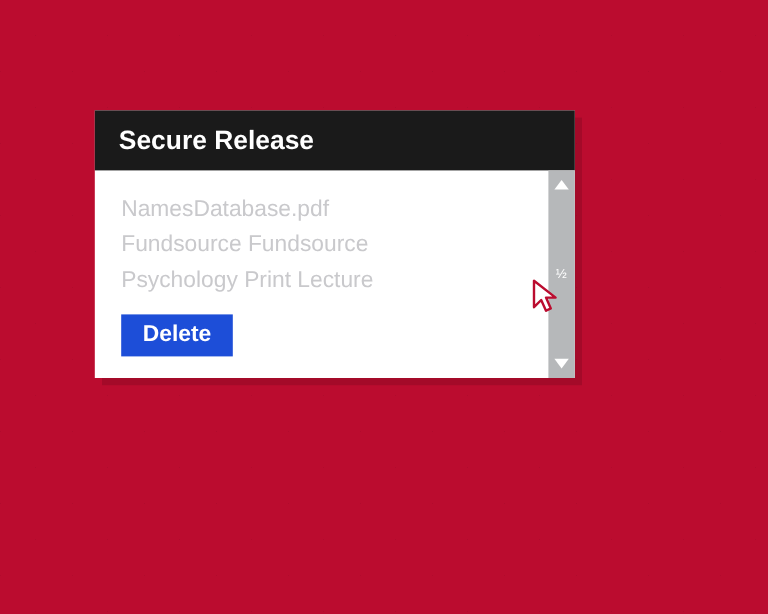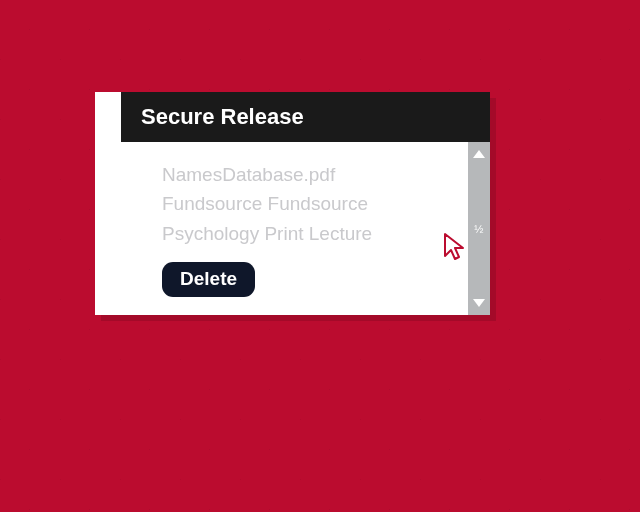--- a/index.html
+++ b/index.html
@@ -24,40 +24,38 @@
     background-image:
       linear-gradient(45deg, rgba(0,0,0,0.05) 1px, transparent 1px),
       linear-gradient(-45deg, rgba(0,0,0,0.05) 1px, transparent 1px);
     background-size: 60px 60px;
     background-position: 0 0, 30px 30px;
     pointer-events: none;
   }
 
   .window {
     position: absolute;
-    left: 95px;
+    left: 79px;
     top: 92px;
-    width: 369px;
+    width: 400px;
     background: #fff;
     box-shadow: 6px 6px 0 rgba(0,0,0,0.12);
-    padding-left: 26px;
   }
 
   .titlebar {
     background: #1a1a1a;
     color: #fff;
     font-weight: 700;
     font-size: 22px;
     padding: 12px 20px 12px 20px;
   }
 
   .body {
     display: flex;
     align-items: stretch;
-    margin-left: 19px;
   }
 
   .list-area {
     flex: 1;
     padding: 18px 16px 18px 22px;
   }
 
   .file-item {
     font-size: 19px;
     line-height: 1.55;
@@ -80,21 +78,21 @@
   .btn {
     border: none;
     padding: 6px 18px 7px 18px;
     font-size: 19px;
     font-weight: 700;
     color: #fff;
     cursor: pointer;
     font-family: inherit;
   }
   .btn-primary { background: #bb0c2f; }
-  .btn-secondary { background: #0f172a; border-radius: 11px; }
+  .btn-secondary { background: #1d4ed8; }
 
   .scrollbar {
     width: 22px;
     background: #b6b8ba;
     display: flex;
     flex-direction: column;
     align-items: center;
     justify-content: space-between;
     color: #fff;
     font-size: 11px;

